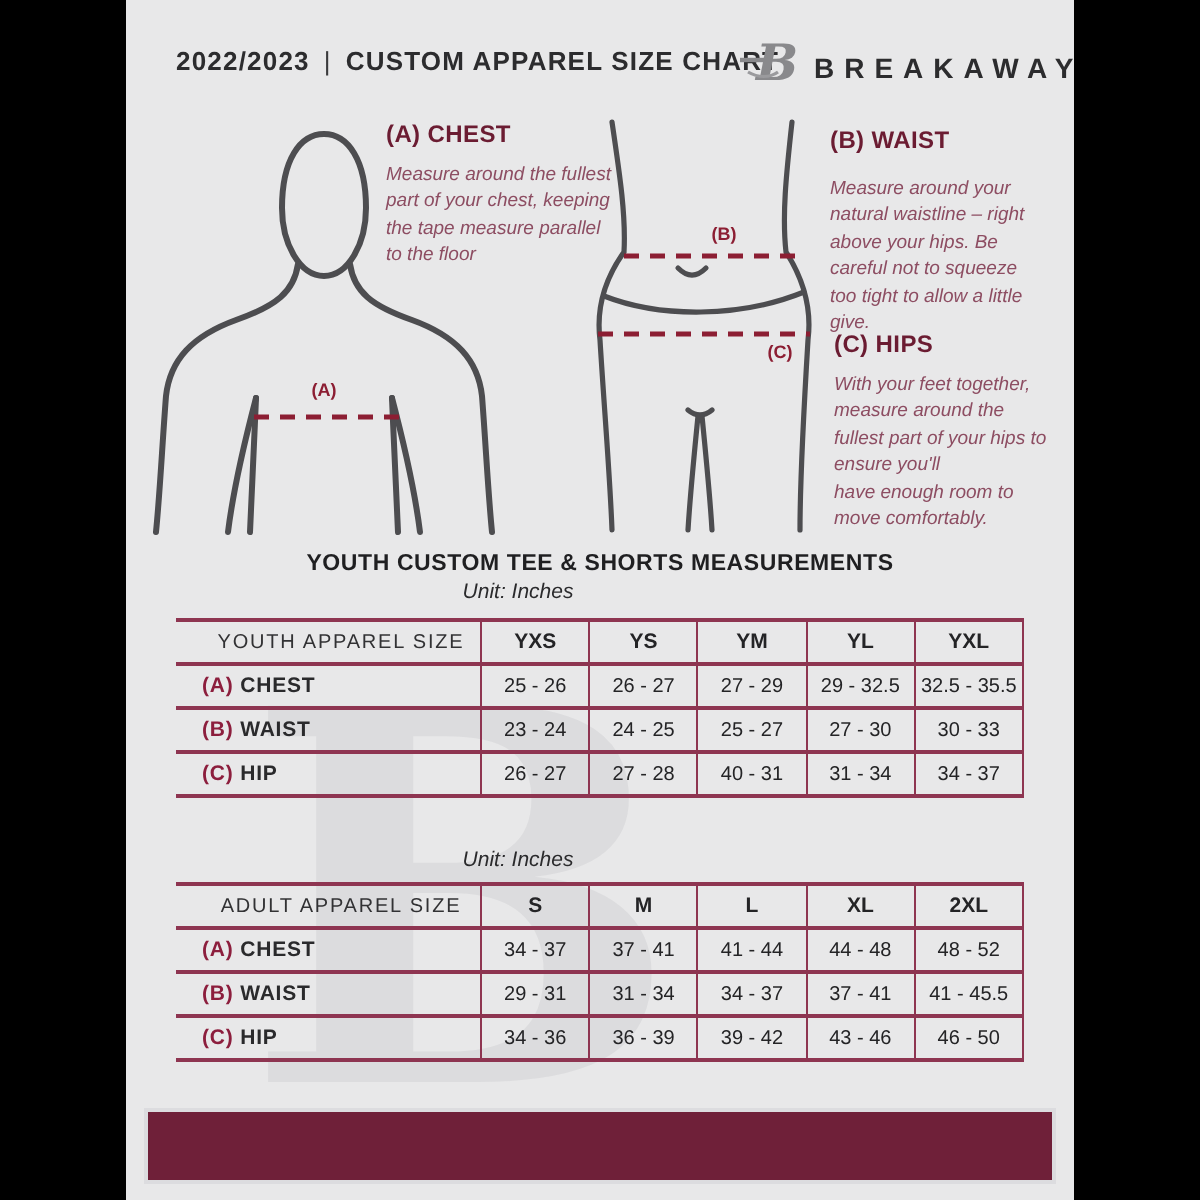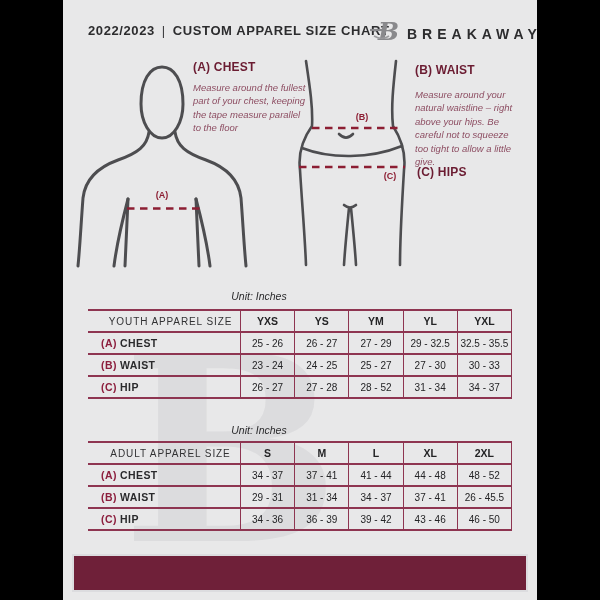--- a/index.html
+++ b/index.html
@@ -86,21 +86,24 @@
     <div class="abs mark" style="left:283px;top:112px;width:32px;">(B)</div>
     <div class="abs mark" style="left:311px;top:171px;width:32px;">(C)</div>
 
     <div class="abs g-head" style="left:130px;top:60px;">(A) CHEST</div>
     <div class="abs g-body" style="left:130px;top:81px;width:114px;">Measure around the fullest part of your chest, keeping the tape measure parallel to the floor</div>
 
     <div class="abs g-head" style="left:352px;top:63px;">(B) WAIST</div>
     <div class="abs g-body" style="left:352px;top:88px;width:106px;">Measure around your natural waistline – right above your hips. Be careful not to squeeze too tight to allow a little give.</div>
 
     <div class="abs g-head" style="left:354px;top:165px;">(C) HIPS</div>
+    <div class="abs g-body" style="left:354px;top:186px;width:112px;">With your feet together, measure around the fullest part of your hips to ensure you'll
+have enough room to move comfortably.</div>
 
+    <div class="abs tbl-title" style="top:276px;">YOUTH CUSTOM TEE &amp; SHORTS MEASUREMENTS</div>
     <div class="abs tbl-unit" style="top:290px;">Unit: Inches</div>
     <table class="abs meas" style="left:25px;top:309px;">
       <thead>
           <tr>
             <th class="lbl">YOUTH APPAREL SIZE</th>
             <th>YXS</th>
             <th>YS</th>
             <th>YM</th>
             <th>YL</th>
             <th>YXL</th>
@@ -120,21 +123,21 @@
             <td>23 - 24</td>
             <td>24 - 25</td>
             <td>25 - 27</td>
             <td>27 - 30</td>
             <td>30 - 33</td>
           </tr>
           <tr>
             <td class="lbl"><span class="pfx">(C)</span> HIP</td>
             <td>26 - 27</td>
             <td>27 - 28</td>
-            <td>28 - 52</td>
+            <td>40 - 31</td>
             <td>31 - 34</td>
             <td>34 - 37</td>
           </tr>
         </tbody>
     </table>
 
     <div class="abs tbl-unit" style="top:424px;">Unit: Inches</div>
     <table class="abs meas" style="left:25px;top:441px;">
       <thead>
           <tr>
@@ -154,21 +157,21 @@
             <td>41 - 44</td>
             <td>44 - 48</td>
             <td>48 - 52</td>
           </tr>
           <tr>
             <td class="lbl"><span class="pfx">(B)</span> WAIST</td>
             <td>29 - 31</td>
             <td>31 - 34</td>
             <td>34 - 37</td>
             <td>37 - 41</td>
-            <td>26 - 45.5</td>
+            <td>41 - 45.5</td>
           </tr>
           <tr>
             <td class="lbl"><span class="pfx">(C)</span> HIP</td>
             <td>34 - 36</td>
             <td>36 - 39</td>
             <td>39 - 42</td>
             <td>43 - 46</td>
             <td>46 - 50</td>
           </tr>
         </tbody>

